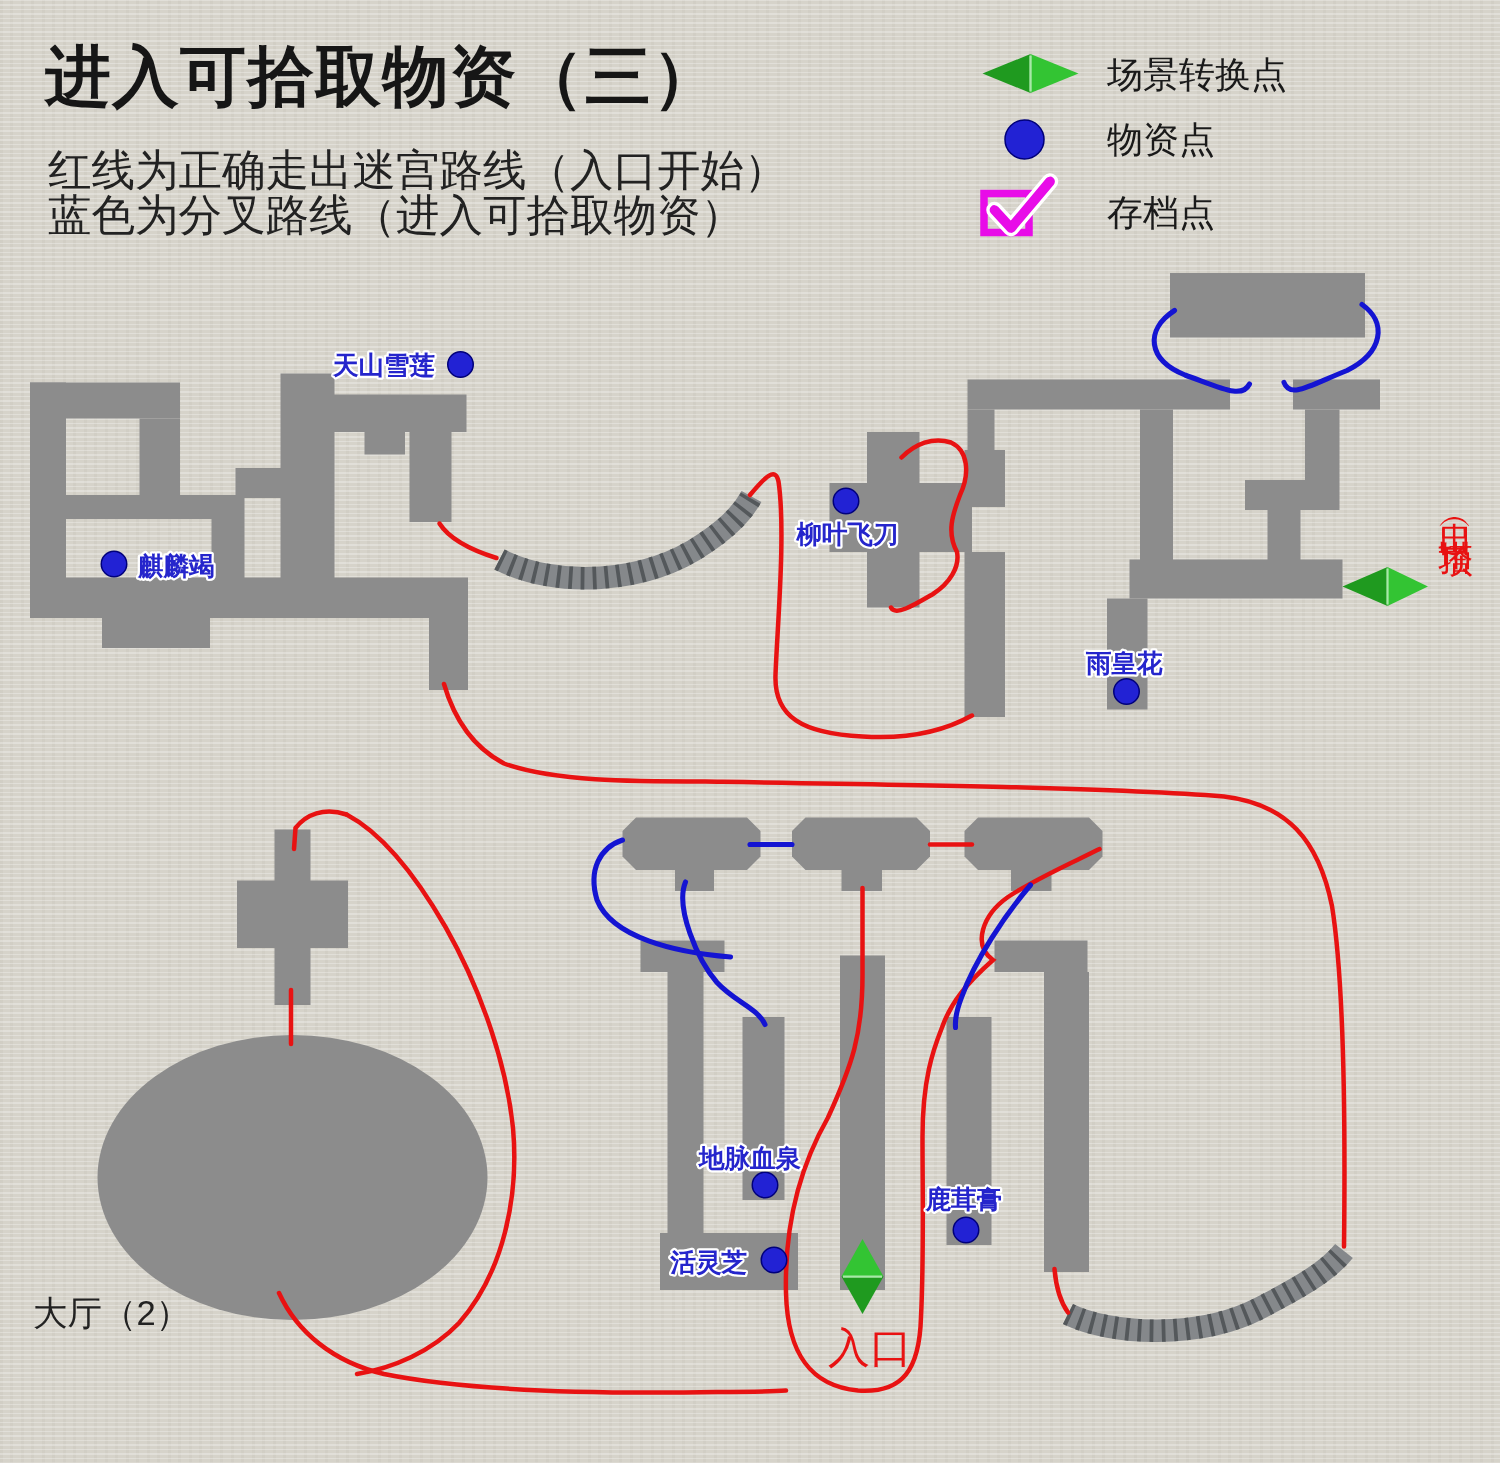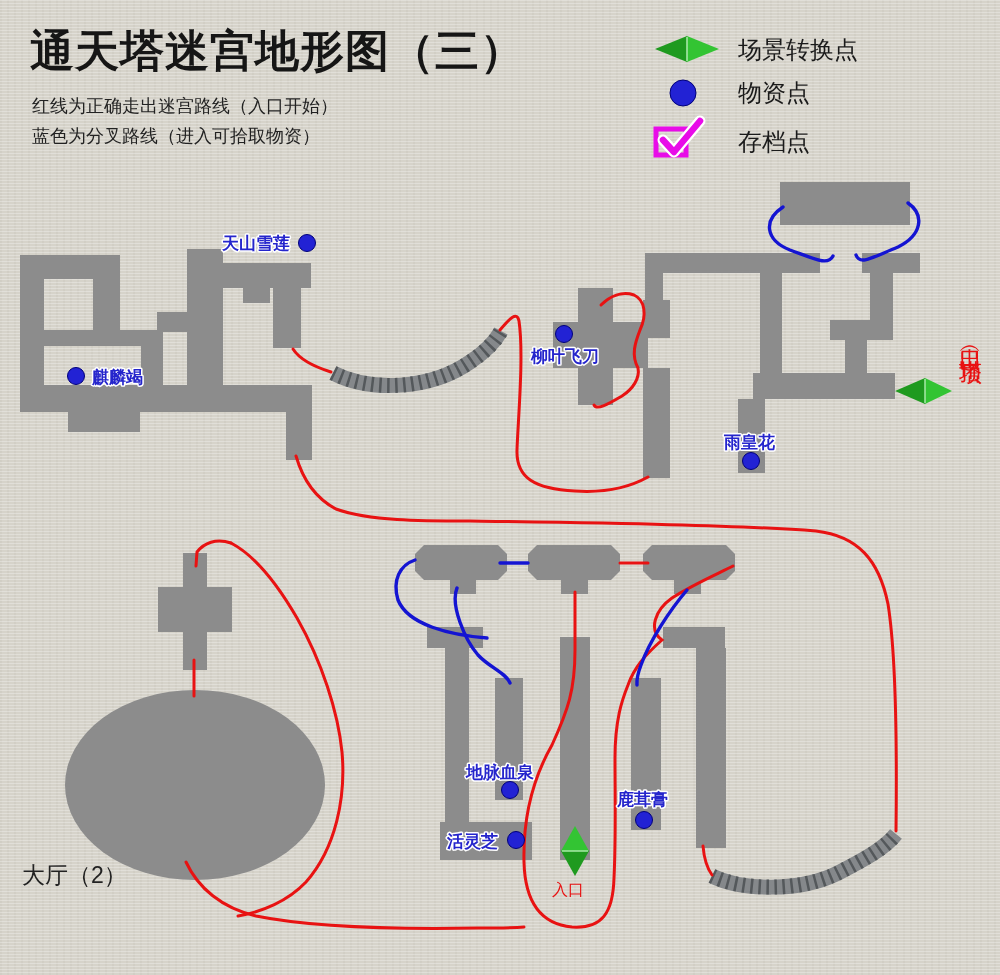--- a/index.html
+++ b/index.html
@@ -6,37 +6,37 @@
   body{
     width:1000px;height:975px;position:relative;overflow:hidden;
     background-color:#d6d3ca;
     background-image:repeating-linear-gradient(180deg, rgba(255,255,255,.28) 0 1px, rgba(0,0,0,0) 1px 3px),
                      repeating-linear-gradient(90deg, rgba(120,115,100,.05) 0 2px, rgba(0,0,0,0) 2px 7px);
     font-family:"Liberation Sans","DejaVu Sans",sans-serif;
     color:#1a1a1a;
   }
   .abs{position:absolute;}
   .title{left:30px;top:22px;font-size:44px;font-weight:bold;letter-spacing:1px;color:#161616;}
-  .sub{left:32px;font-size:18px;color:#222;}
+  .sub{left:32px;font-size:29px;color:#222;}
   .sub1{top:94px;} .sub2{top:124px;}
   .hall{left:22px;top:860px;font-size:23px;color:#222;}
-  .entrance-label{left:552px;top:880px;font-size:16px;color:#e81212;}
+  .entrance-label{left:552px;top:880px;font-size:28px;color:#e81212;}
   .exit-label{left:956px;top:330px;font-size:23px;color:#e81212;writing-mode:vertical-rl;letter-spacing:4px;line-height:30px;}
   svg text.maplabel{font:bold 17px "Liberation Sans","DejaVu Sans",sans-serif;fill:#2525cc;stroke:#ffffff;stroke-width:3px;paint-order:stroke;stroke-linejoin:round;}
   svg text.legend{font:24px "Liberation Sans","DejaVu Sans",sans-serif;fill:#1a1a1a;}
   .cor{fill:#8c8c8c;}
   .route-r{fill:none;stroke:#e81212;stroke-width:3;stroke-linecap:round;}
   .route-b{fill:none;stroke:#1414d2;stroke-width:3.4;stroke-linecap:round;}
   .bridge-base{fill:none;stroke:#85888b;stroke-width:15;stroke-linecap:butt;}
   .bridge-rungs{fill:none;stroke:#54585b;stroke-width:15;stroke-dasharray:2.5 5.5;}
 </style>
 </head>
 <body>
 
-<div class="abs title">通天塔迷宫地形图（三）</div>
+<div class="abs title">进入可拾取物资（三）</div>
 <div class="abs sub sub1">红线为正确走出迷宫路线（入口开始）</div>
 <div class="abs sub sub2">蓝色为分叉路线（进入可拾取物资）</div>
 <div class="abs hall">大厅（2）</div>
 <div class="abs entrance-label">入口</div>
 <div class="abs exit-label">出口（塔顶）</div>
 
 <svg class="abs" style="left:0;top:0" width="1000" height="975" viewBox="0 0 1000 975">
 
   <g>
     <g>

